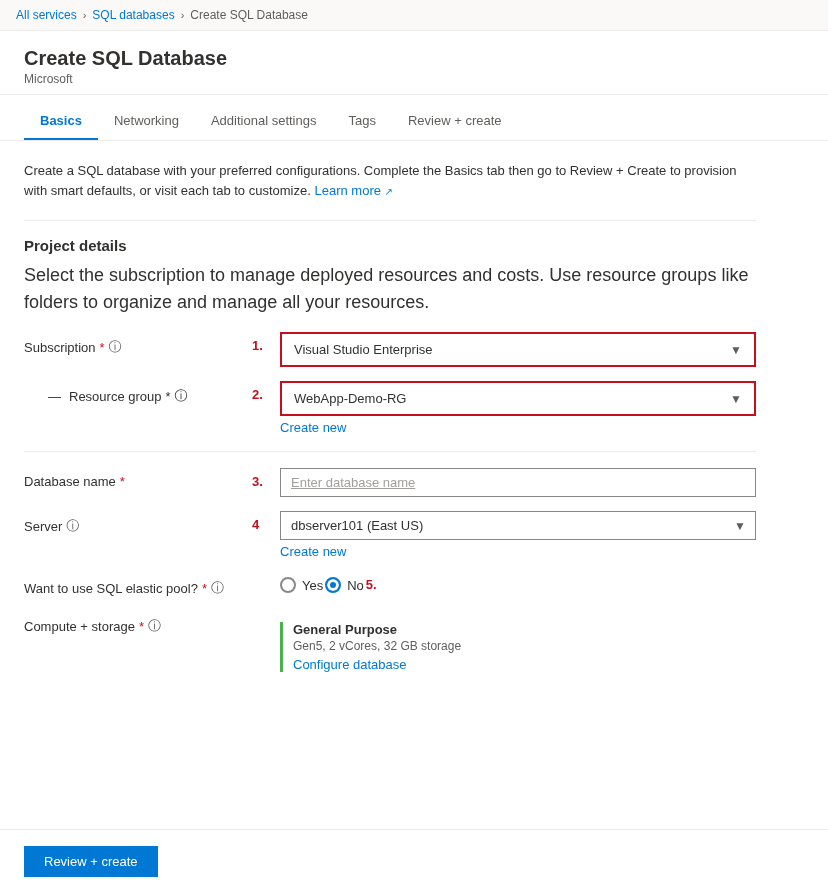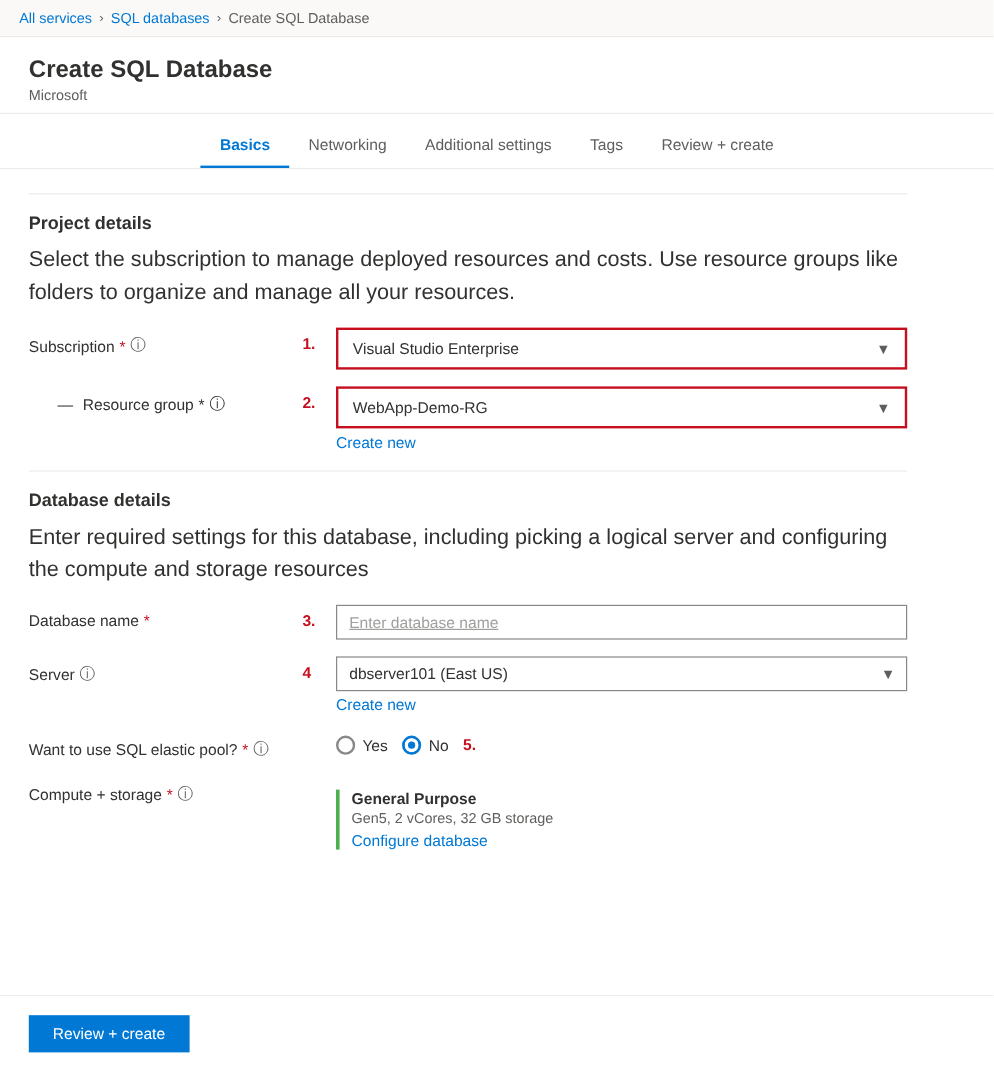--- a/index.html
+++ b/index.html
@@ -7,21 +7,21 @@
 
     .breadcrumb { display: flex; align-items: center; gap: 6px; padding: 8px 16px; font-size: 12px; color: #0078d4; border-bottom: 1px solid #edebe9; background: #faf9f8; }
     .breadcrumb span { color: #605e5c; }
     .breadcrumb a { color: #0078d4; text-decoration: none; }
     .breadcrumb-sep { color: #605e5c; font-size: 11px; }
 
     .page-header { padding: 16px 24px 8px; border-bottom: 1px solid #edebe9; }
     .page-title { font-size: 20px; font-weight: 600; color: #323130; }
     .page-subtitle { font-size: 12px; color: #605e5c; margin-top: 2px; }
 
-    .tabs { display: flex; gap: 0; padding: 0 24px; border-bottom: 1px solid #edebe9; margin-top: 8px; justify-content: center; }
+    .tabs { display: flex; gap: 0; padding: 0 24px; border-bottom: 1px solid #edebe9; margin-top: 8px; }
     .tab { padding: 10px 16px; font-size: 13px; cursor: pointer; color: #605e5c; border-bottom: 2px solid transparent; text-decoration: none; }
     .tab.active { color: #0078d4; border-bottom: 2px solid #0078d4; font-weight: 600; }
 
     .main-content { padding: 20px 24px; max-width: 780px; }
 
     .intro-text { font-size: 13px; color: #323130; margin-bottom: 20px; line-height: 1.5; }
     .learn-more { color: #0078d4; text-decoration: none; }
     .learn-more-icon { font-size: 10px; }
 
     .section-title { font-size: 15px; font-weight: 600; color: #323130; margin-bottom: 8px; margin-top: 8px; }
@@ -41,21 +41,21 @@
 
     .create-new-link { color: #0078d4; font-size: 13px; text-decoration: none; cursor: pointer; display: inline-block; margin-top: 4px; }
 
     .input-box { width: 100%; padding: 6px 10px; border: 1px solid #8a8886; font-size: 13px; color: #a19f9d; outline: none; text-decoration: underline; }
     .input-box::placeholder { color: #a19f9d; }
 
     .resource-group-row { display: flex; align-items: flex-start; margin-bottom: 4px; gap: 8px; }
     .resource-label-indent { width: 220px; min-width: 220px; padding-left: 24px; font-size: 13px; color: #323130; display: flex; align-items: center; gap: 4px; padding-top: 6px; }
     .dash { color: #323130; margin-right: 4px; }
 
-    .radio-group { display: flex; align-items: flex-start; gap: 12px; padding-top: 4px; }
+    .radio-group { display: flex; align-items: flex-start; gap: 2px; padding-top: 4px; }
     .radio-option { display: flex; align-items: center; gap: 6px; cursor: pointer; }
     .radio-circle { width: 16px; height: 16px; border-radius: 50%; border: 2px solid #8a8886; background: #fff; display: inline-block; }
     .radio-circle.selected { border-color: #0078d4; background: #0078d4; box-shadow: inset 0 0 0 3px #fff; }
     .radio-label { font-size: 13px; color: #323130; }
     .compute-border { border-left: 3px solid #4caf50; padding-left: 10px; margin-top: 11px; }
     .compute-title { font-size: 13px; font-weight: 600; color: #323130; }
     .compute-detail { font-size: 12px; color: #605e5c; margin-top: 2px; }
     .configure-link { color: #0078d4; font-size: 13px; text-decoration: none; cursor: pointer; margin-top: 4px; display: inline-block; }
 
     .footer { position: fixed; bottom: 0; left: 0; width: 828px; background: #fff; border-top: 1px solid #edebe9; padding: 16px 24px; display: flex; gap: 12px; }
@@ -84,20 +84,27 @@
 <div class="tabs">
   <a class="tab active" href="#">Basics</a>
   <a class="tab" href="#">Networking</a>
   <a class="tab" href="#">Additional settings</a>
   <a class="tab" href="#">Tags</a>
   <a class="tab" href="#">Review + create</a>
 </div>
 
 <div class="main-content">
 
+  <p class="intro-text">
+    <span>Create a SQL database with your preferred configurations. Complete the Basics tab then go to Review + Create to provision with smart defaults, or visit each tab to customize.</span>
+    <a class="learn-more" href="#">
+      <span>Learn more</span>
+      <span class="learn-more-icon">↗</span>
+    </a>
+  </p>
 
   <hr class="separator-line">
 
   <div class="section-header">
     <div class="section-title">Project details</div>
     <p class="section-desc">Select the subscription to manage deployed resources and costs. Use resource groups like folders to organize and manage all your resources.</p>
   </div>
 
   <div class="form-row">
     <div class="form-label">
@@ -134,24 +141,20 @@
           </select>
           <span class="chevron">▼</span>
         </div>
       </div>
       <a class="create-new-link" href="#">Create new</a>
     </div>
   </div>
 
   <hr class="separator-line" style="margin-top:16px;">
 
-  <div class="section-header">
-    <div class="section-title">Database details</div>
-    <p class="section-desc">Enter required settings for this database, including picking a logical server and configuring the compute and storage resources</p>
-  </div>
 
   <div class="form-row">
     <div class="form-label">
       <span>Database name</span>
       <span class="required">*</span>
     </div>
     <div style="color:#c50f1f;font-weight:600;font-size:13px;padding-top:6px;min-width:20px;">3.</div>
     <div class="form-control-wrap">
       <input class="input-box" type="text" placeholder="Enter database name" style="">
     </div>

